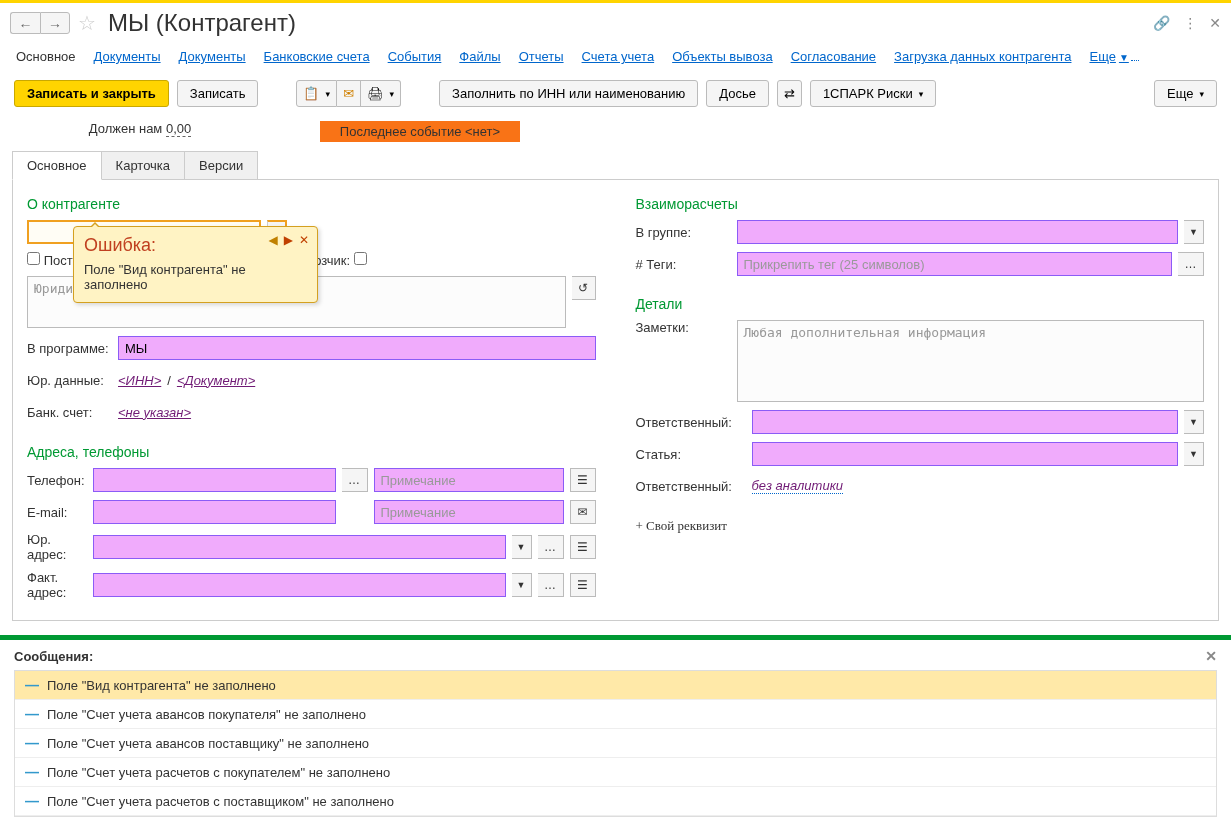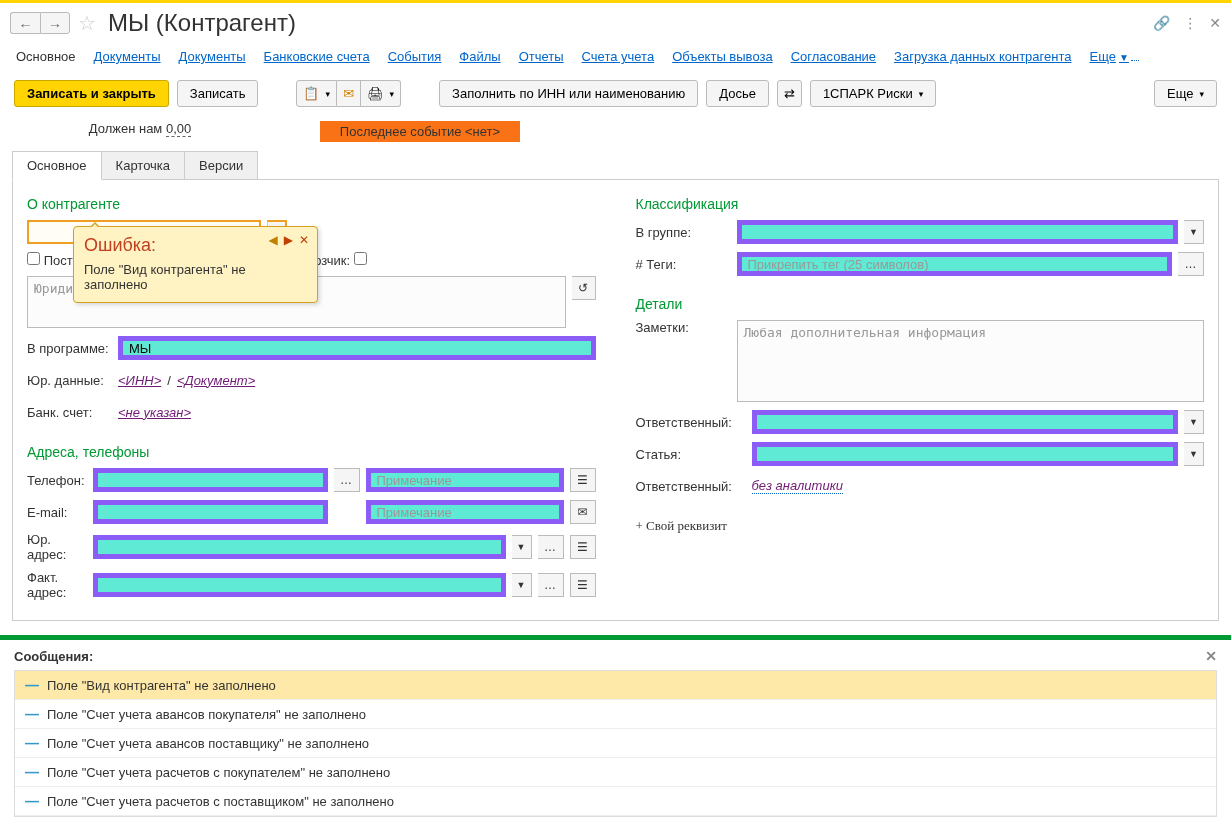--- a/index.html
+++ b/index.html
@@ -41,21 +41,21 @@
 .tab.active { background: #fff; border-bottom-color: #fff; z-index:2;}
 .tab + .tab { border-left: none; }
 .tab-content { border: 1px solid #ccc; padding: 12px 14px; background: #fff; }
 .cols { display: flex; gap: 40px; }
 .col { flex: 1; min-width: 0; }
 .section-title { color: #009933; font-size: 14px; margin: 4px 0 8px; }
 .field-row { display: flex; align-items: center; margin-bottom: 8px; min-height: 24px; gap: 6px; }
 .field-label { width: 85px; font-size: 13px; flex-shrink: 0; }
 .field-label.w95 { width: 95px; }
 .field-label.w110 { width: 110px; }
-.input { border: 5px solid #8b5cf6; height: 24px; padding: 2px 6px; font-size: 13px; flex: 1; background: #5eead4; }
+.input { border: 1px solid #8b5cf6; height: 24px; padding: 2px 6px; font-size: 13px; flex: 1; background: #f0abfc; }
 .input.warn { border: 2px solid #f0a020; background: #fffdf5; }
 .input-dd { width: 20px; height: 24px; border: 1px solid #bbb; border-left: none; background: #f5f5f5; display: flex; align-items: center; justify-content: center; cursor: pointer; font-size: 9px; }
 .input-dd.warn { border: 2px solid #f0a020; border-left: 1px solid #ccc; }
 .chk-row { display: flex; align-items: center; gap: 12px; margin-bottom: 8px; }
 .chk { cursor: pointer; }
 .multiline { border: 1px solid #bbb; height: 52px; padding: 4px 6px; font-size: 13px; flex: 1; resize: none; background: #fcfcfc; }
 .multiline::placeholder{color:#999;}
 .textarea-notes { height: 82px; }
 .hist-btn { width: 24px; height: 24px; border: 1px solid #bbb; border-left: none; background: #f5f5f5; display:flex; align-items:center; justify-content:center; cursor:pointer; font-size:12px;}
 .link { color: #701a75; text-decoration: underline; cursor: pointer; font-style: italic; }
@@ -226,21 +226,21 @@
         <div class="field-row">
           <span class="field-label" style="width:60px;">Факт. адрес:</span>
           <input type="text" class="input" style="">
           <div class="input-dd">▼</div>
           <div class="sq-btn" style="border-left:none;">…</div>
           <div class="sq-btn">☰</div>
         </div>
       </div>
 
       <div class="col">
-        <div class="section-title">Классификация</div>
+        <div class="section-title">Взаиморасчеты</div>
         <div class="field-row">
           <span class="field-label w95">В группе:</span>
           <input type="text" class="input" style="">
           <div class="input-dd">▼</div>
         </div>
         <div class="field-row">
           <span class="field-label w95">#  Теги:</span>
           <input type="text" class="input" placeholder="Прикрепить тег (25 символов)" style="">
           <div class="sq-btn" style="border-left:none;">…</div>
         </div>

